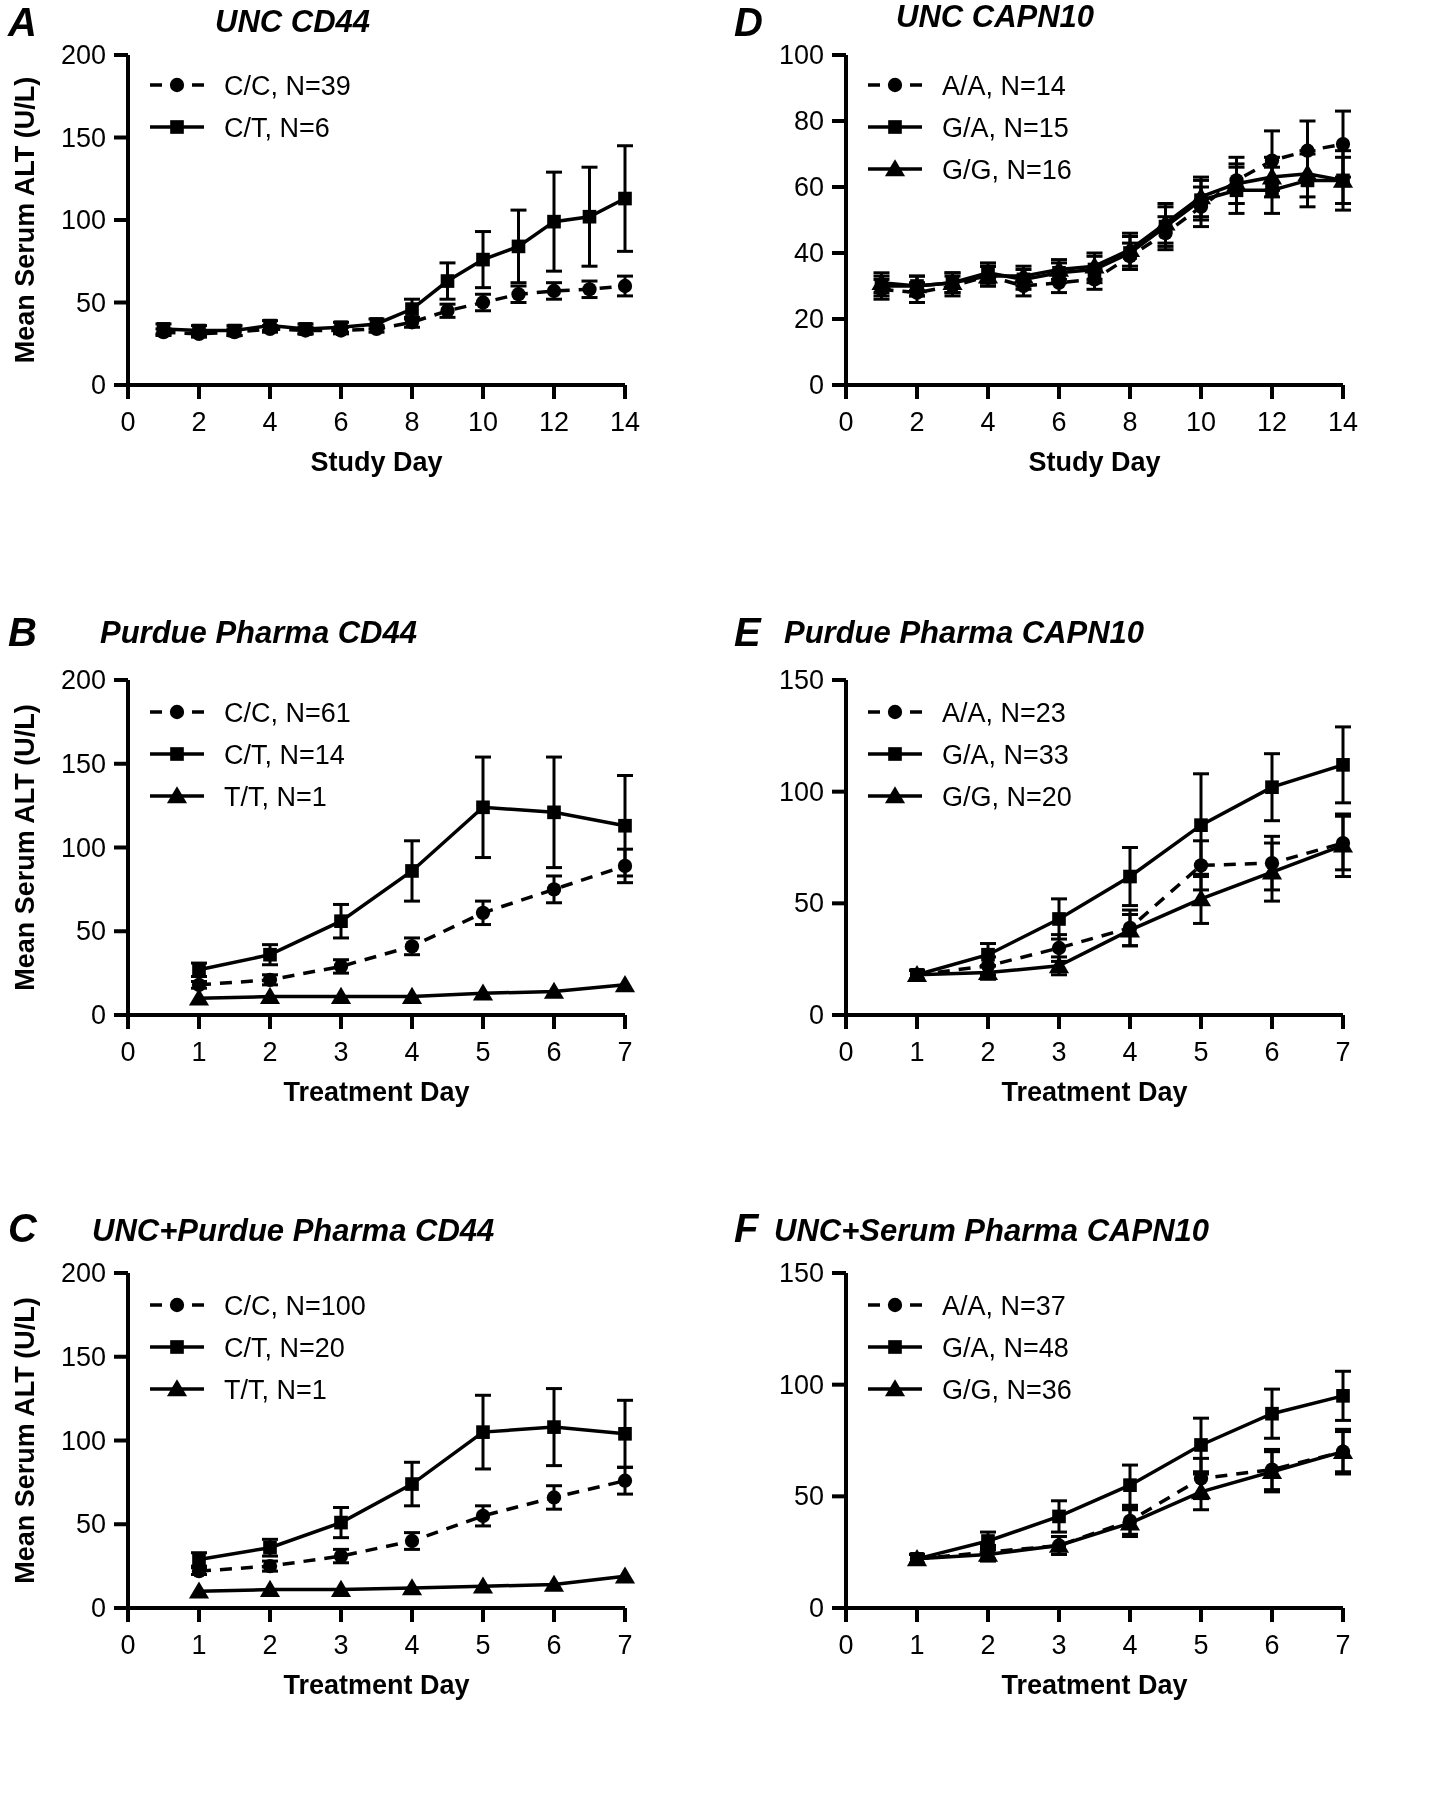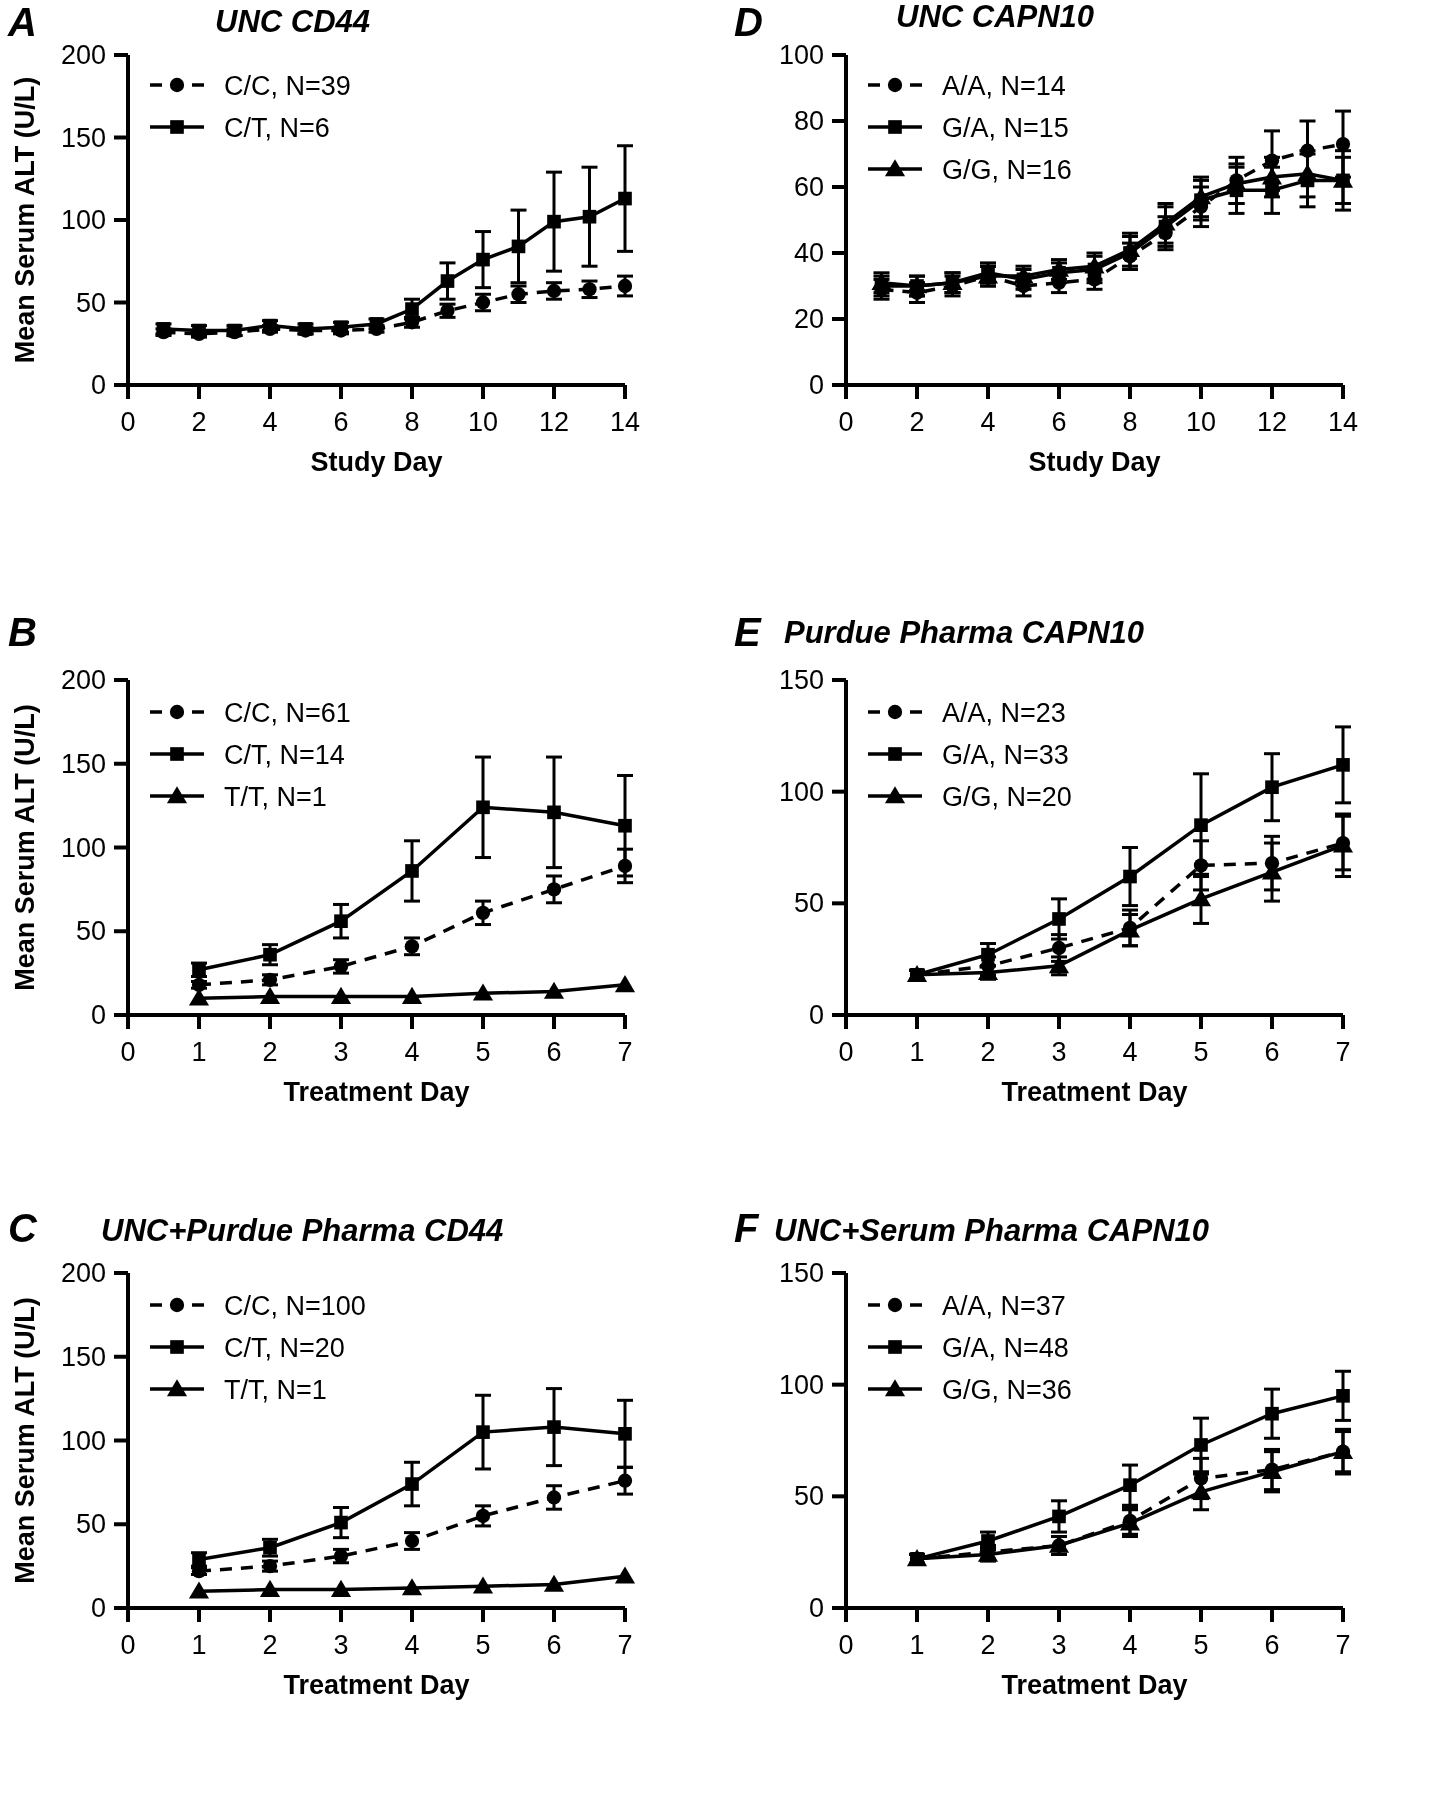--- a/index.html
+++ b/index.html
@@ -396,20 +396,21 @@
           <text x="216" y="137" class="legtxt">G/A, N=15</text>
           <line x1="142" y1="169" x2="196" y2="169" class="series-line"></line>
           <polygon points="169,159.25 179.075,176.3125 158.925,176.3125" fill="#000"></polygon>
           <text x="216" y="179" class="legtxt">G/G, N=16</text>
         </svg>
       </div>
   </div>
 
   <div class="panel">
     <div class="panel-letter" style="left:8px;top:12px;">B</div>
+    <div class="panel-title" style="left:100px;top:16px;">Purdue Pharma CD44</div>
     <div id="chart-B">
         <svg width="726" height="600" viewBox="0 0 726 600">
           <path d="M 128 80 L 128 415 L 625 415" class="axis-line"></path>
           <line x1="114" y1="415" x2="128" y2="415" class="tick"></line>
           <text x="106" y="424" class="ticklbl" text-anchor="end">0</text>
           <line x1="114" y1="331.25" x2="128" y2="331.25" class="tick"></line>
           <text x="106" y="340.25" class="ticklbl" text-anchor="end">50</text>
           <line x1="114" y1="247.5" x2="128" y2="247.5" class="tick"></line>
           <text x="106" y="256.5" class="ticklbl" text-anchor="end">100</text>
           <line x1="114" y1="163.75" x2="128" y2="163.75" class="tick"></line>
@@ -639,21 +640,21 @@
           <text x="216" y="164" class="legtxt">G/A, N=33</text>
           <line x1="142" y1="196" x2="196" y2="196" class="series-line"></line>
           <polygon points="169,186.25 179.075,203.3125 158.925,203.3125" fill="#000"></polygon>
           <text x="216" y="206" class="legtxt">G/G, N=20</text>
         </svg>
       </div>
   </div>
 
   <div class="panel">
     <div class="panel-letter" style="left:8px;top:8px;">C</div>
-    <div class="panel-title" style="left:101px;top:14px;">UNC+Purdue Pharma CD44</div>
+    <div class="panel-title" style="left:92px;top:14px;">UNC+Purdue Pharma CD44</div>
     <div id="chart-C">
         <svg width="726" height="600" viewBox="0 0 726 600">
           <path d="M 128 73 L 128 408 L 625 408" class="axis-line"></path>
           <line x1="114" y1="408" x2="128" y2="408" class="tick"></line>
           <text x="106" y="417" class="ticklbl" text-anchor="end">0</text>
           <line x1="114" y1="324.25" x2="128" y2="324.25" class="tick"></line>
           <text x="106" y="333.25" class="ticklbl" text-anchor="end">50</text>
           <line x1="114" y1="240.5" x2="128" y2="240.5" class="tick"></line>
           <text x="106" y="249.5" class="ticklbl" text-anchor="end">100</text>
           <line x1="114" y1="156.75" x2="128" y2="156.75" class="tick"></line>

